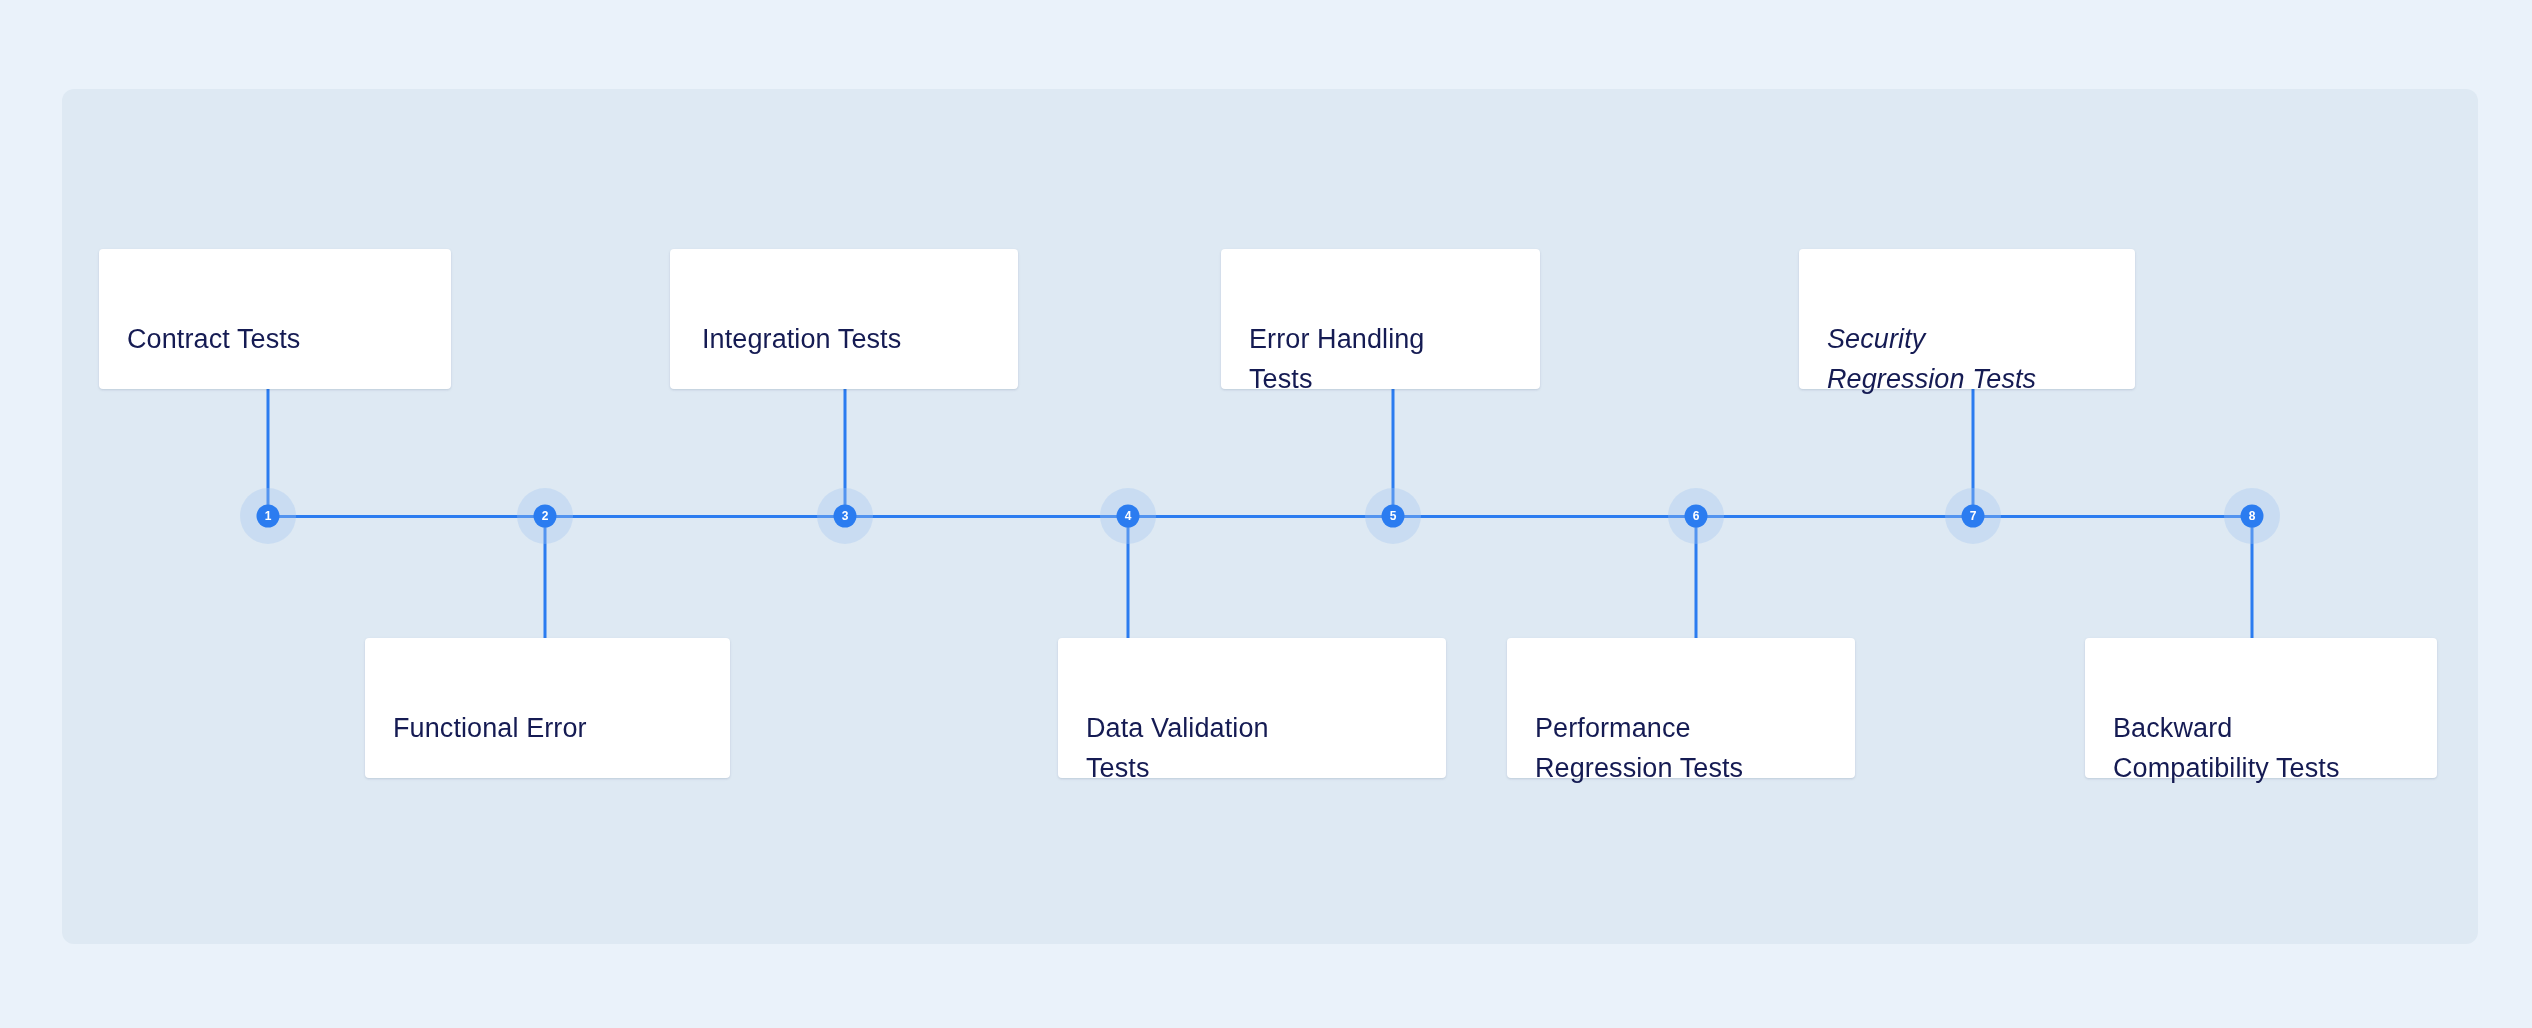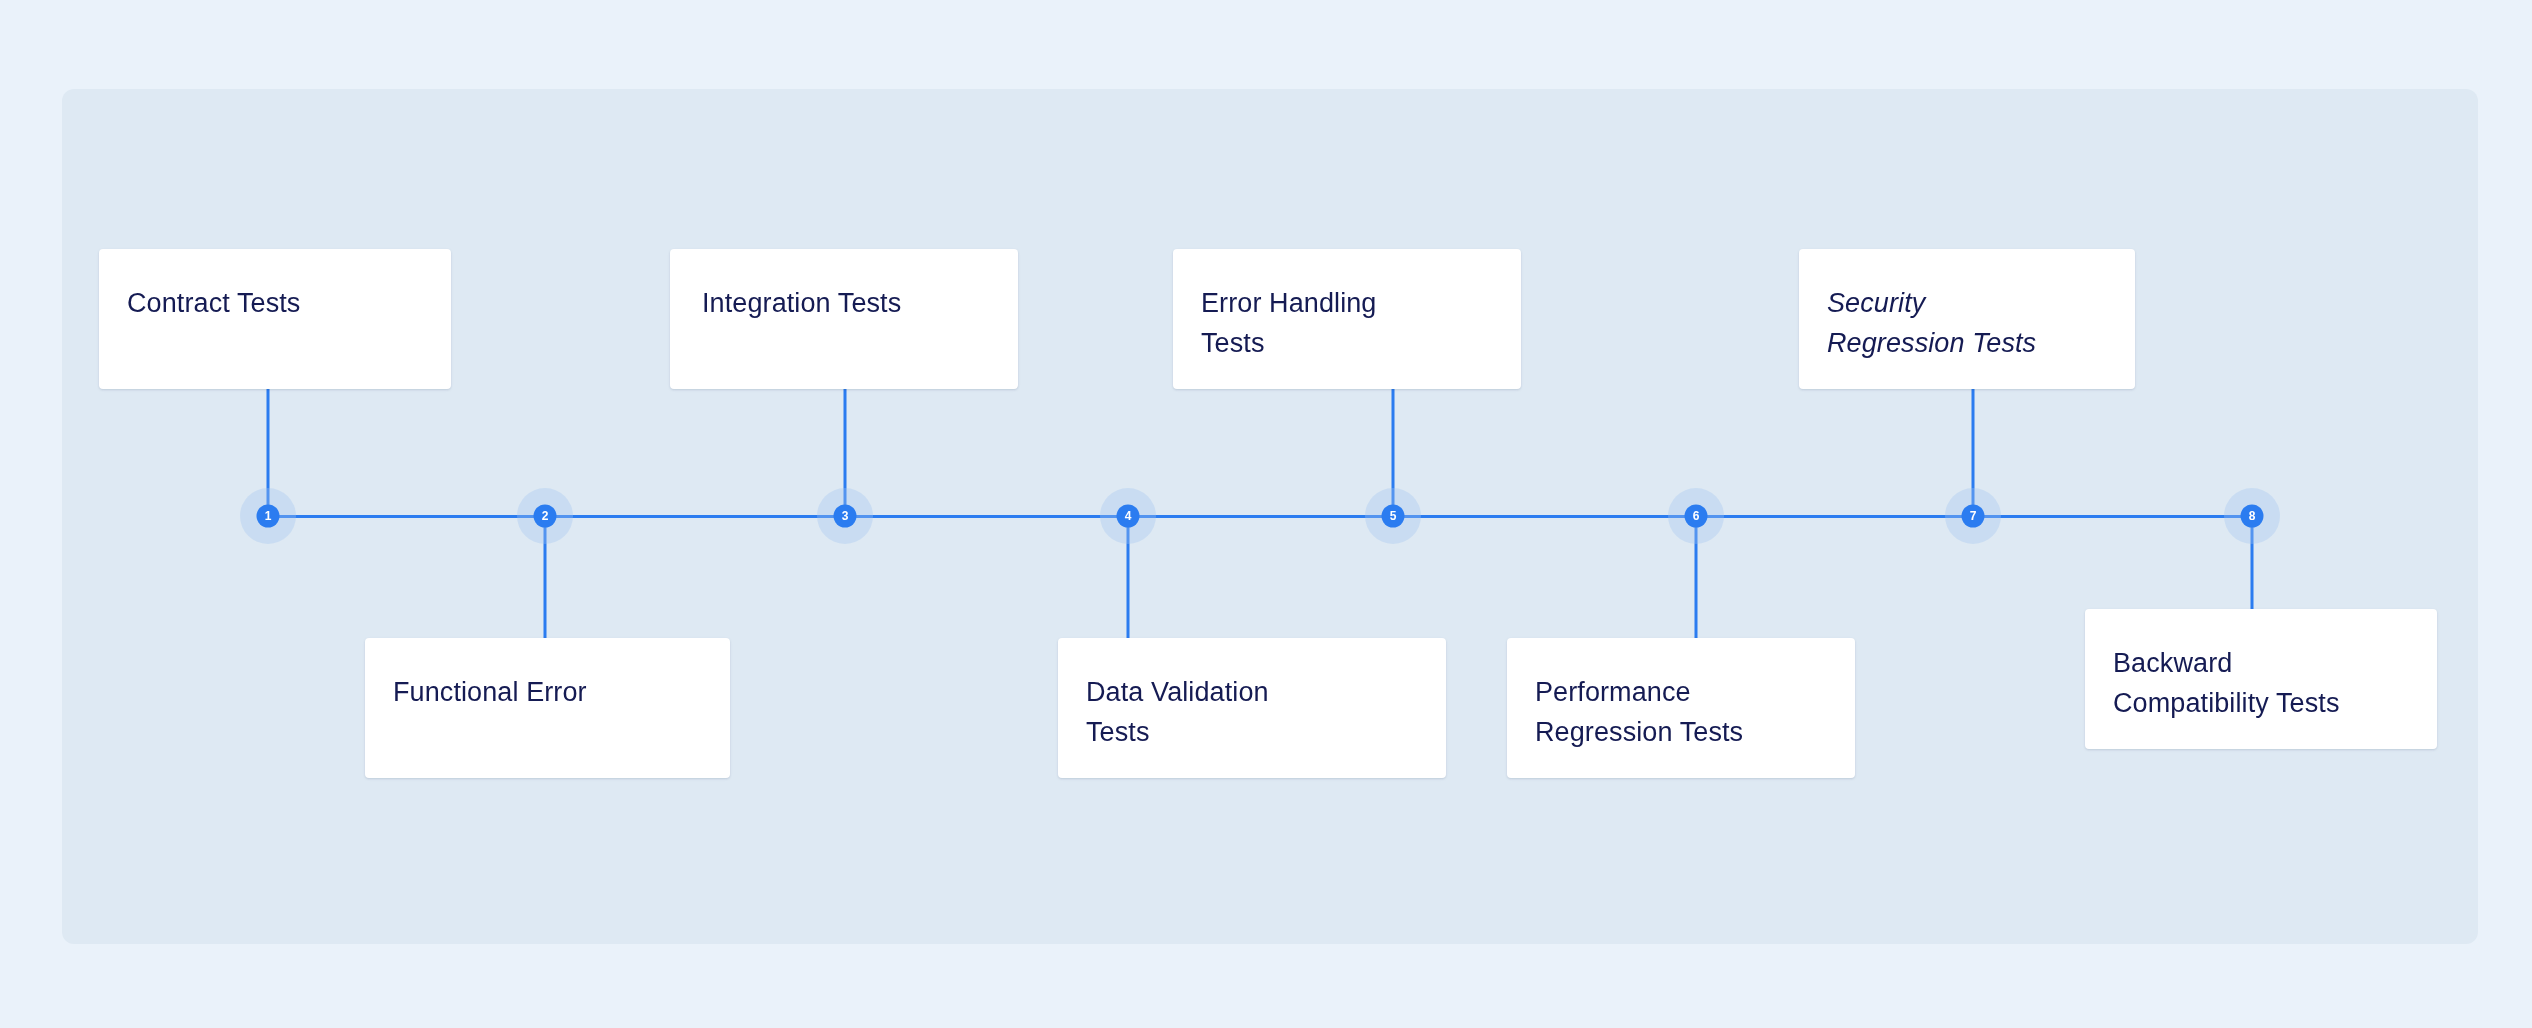--- a/index.html
+++ b/index.html
@@ -88,20 +88,21 @@
     padding: 34px 24px 0 28px;
     z-index: 6;
   }
   .card-label {
     font-size: 27px;
     line-height: 40px;
     color: #151b53;
     font-family: "Liberation Sans", sans-serif;
     letter-spacing: 0.1px;
     white-space: pre-line;
+    margin-top: 36px;
   }
 </style>
 </head>
 <body>
 
 <div id="stage">
 
   <div class="panel"></div>
 
   <div class="axis" id="axis" style="left: 268px; width: 1984px; top: 515px;"></div>
@@ -128,40 +129,40 @@
       <div class="node-halo" style="left: 1128px;"></div>
       <div class="connector" style="left: 1128px; top: 516px; height: 122px;"></div>
       <div class="node" style="left: 1128px;">4</div>
       <div class="card" style="left: 1058px; top: 638px; width: 388px;">
         <div class="card-label">Data Validation
 Tests</div>
       </div>
       <div class="node-halo" style="left: 1393px;"></div>
       <div class="connector" style="left: 1393px; top: 389px; height: 127px;"></div>
       <div class="node" style="left: 1393px;">5</div>
-      <div class="card" style="left: 1173px; top: 249px; width: 348px;">
+      <div class="card" style="left: 1221px; top: 249px; width: 319px;">
         <div class="card-label">Error Handling
 Tests</div>
       </div>
       <div class="node-halo" style="left: 1696px;"></div>
       <div class="connector" style="left: 1696px; top: 516px; height: 122px;"></div>
       <div class="node" style="left: 1696px;">6</div>
       <div class="card" style="left: 1507px; top: 638px; width: 348px;">
         <div class="card-label">Performance
 Regression Tests</div>
       </div>
       <div class="node-halo" style="left: 1973px;"></div>
       <div class="connector" style="left: 1973px; top: 389px; height: 127px;"></div>
       <div class="node" style="left: 1973px;">7</div>
       <div class="card" style="left: 1799px; top: 249px; width: 336px; font-style: italic;">
         <div class="card-label">Security
 Regression Tests</div>
       </div>
       <div class="node-halo" style="left: 2252px;"></div>
       <div class="connector" style="left: 2252px; top: 516px; height: 122px;"></div>
       <div class="node" style="left: 2252px;">8</div>
-      <div class="card" style="left: 2085px; top: 609px; width: 352px;">
+      <div class="card" style="left: 2085px; top: 638px; width: 352px;">
         <div class="card-label">Backward
 Compatibility Tests</div>
       </div>
     </div>
 
 </div>
 
 </body></html>

